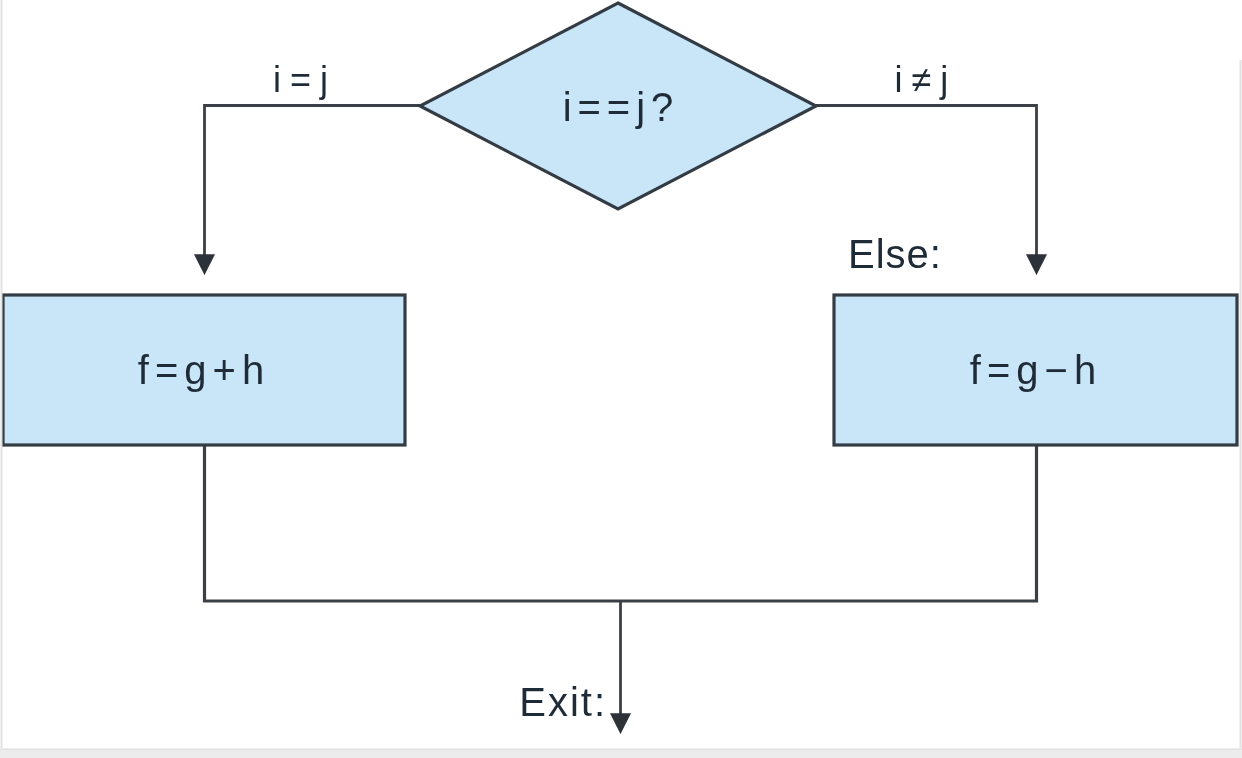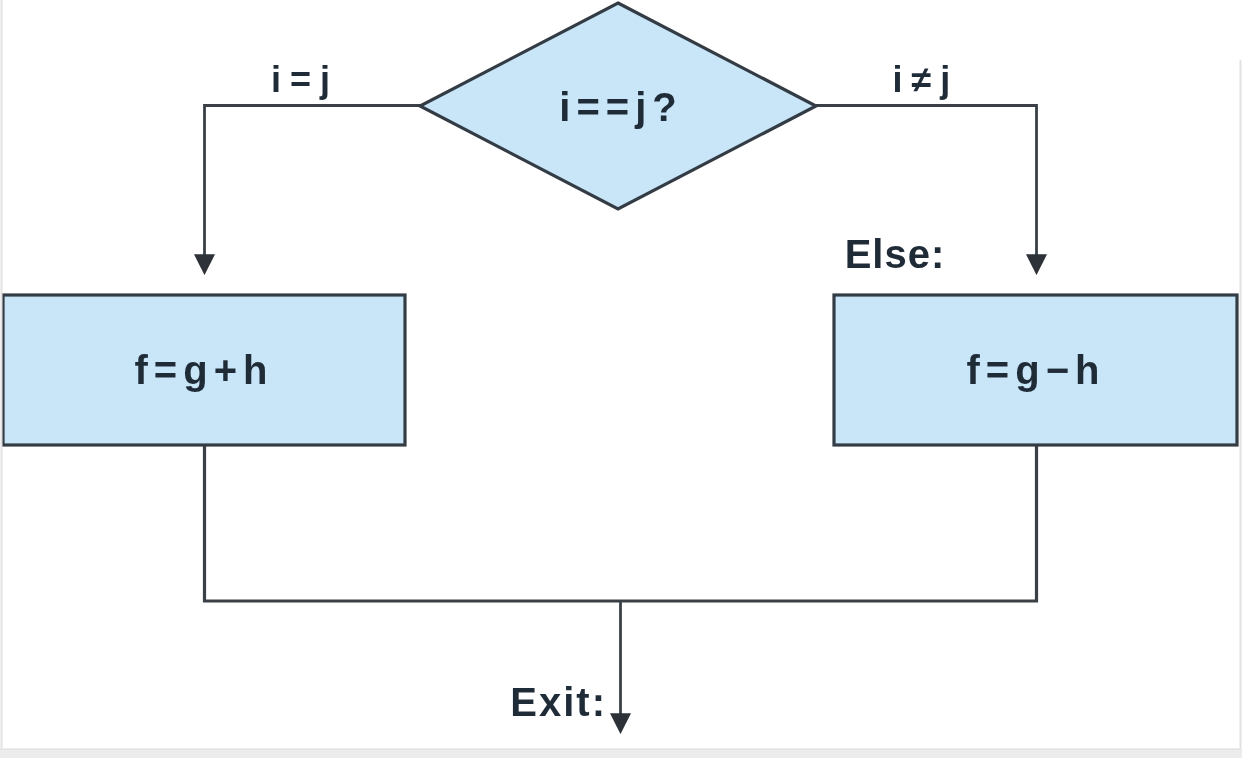--- a/index.html
+++ b/index.html
@@ -7,21 +7,20 @@
     padding: 0;
     background: #ffffff;
   }
   .page {
     position: relative;
     width: 1242px;
     height: 758px;
     background: #ffffff;
     overflow: hidden;
     font-family: "Liberation Sans", sans-serif;
-    font-weight: bold;
   }
   svg { display: block; }
 
   
   .node {
     stroke: #333c44;
     stroke-width: 3.2;
     stroke-linejoin: miter;
   }
 

